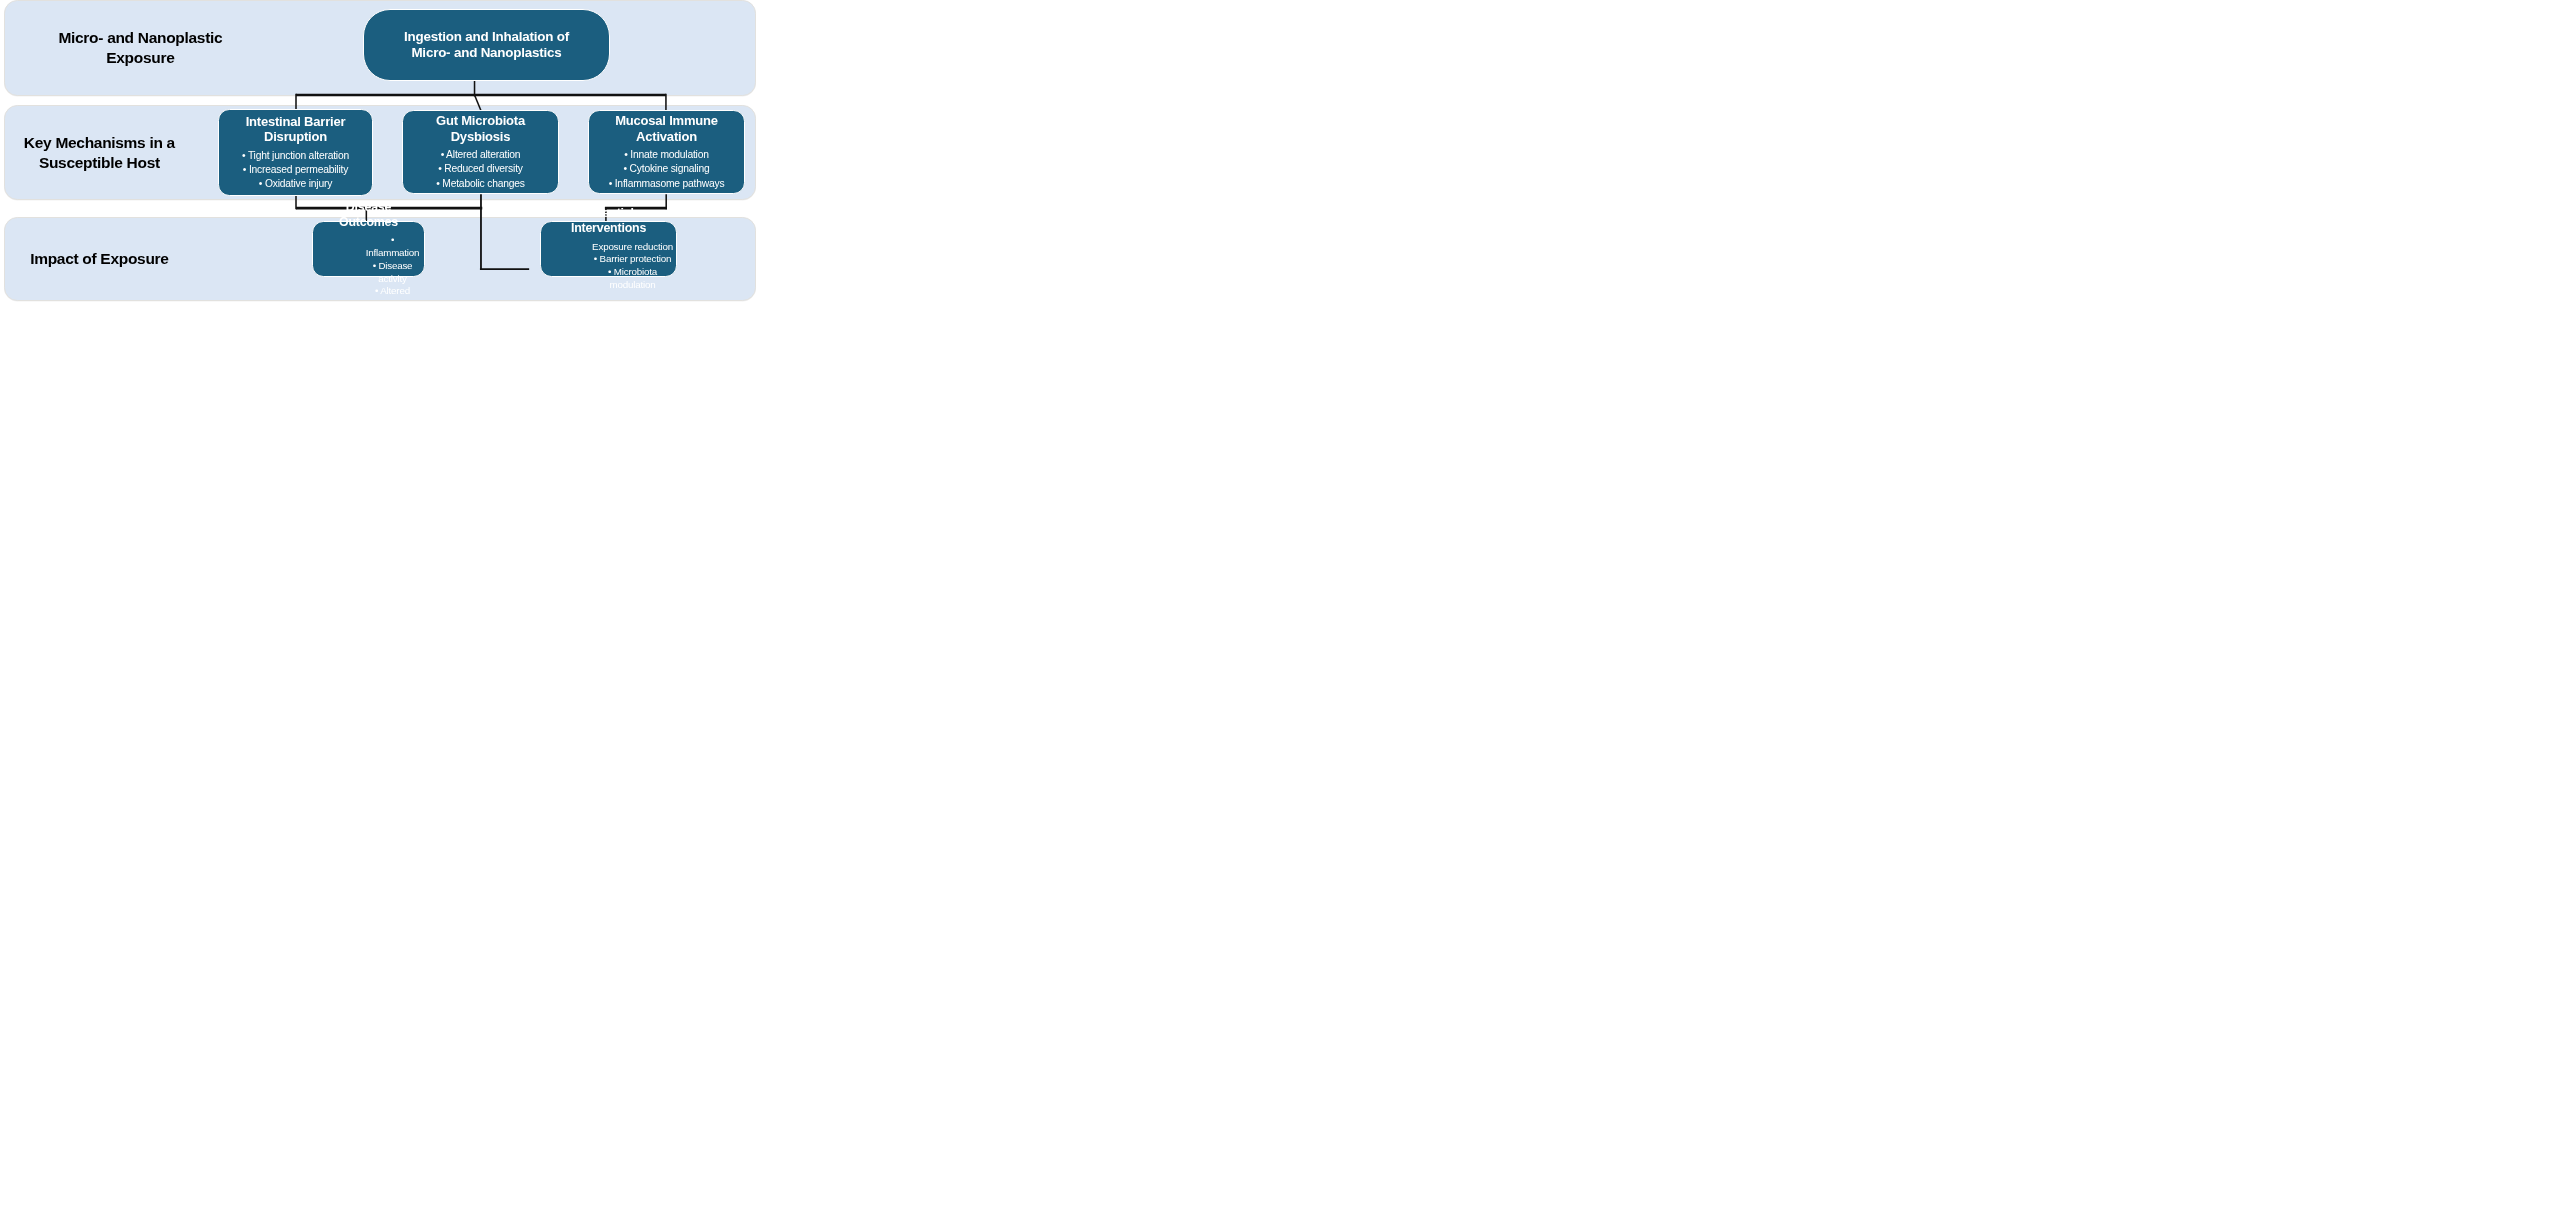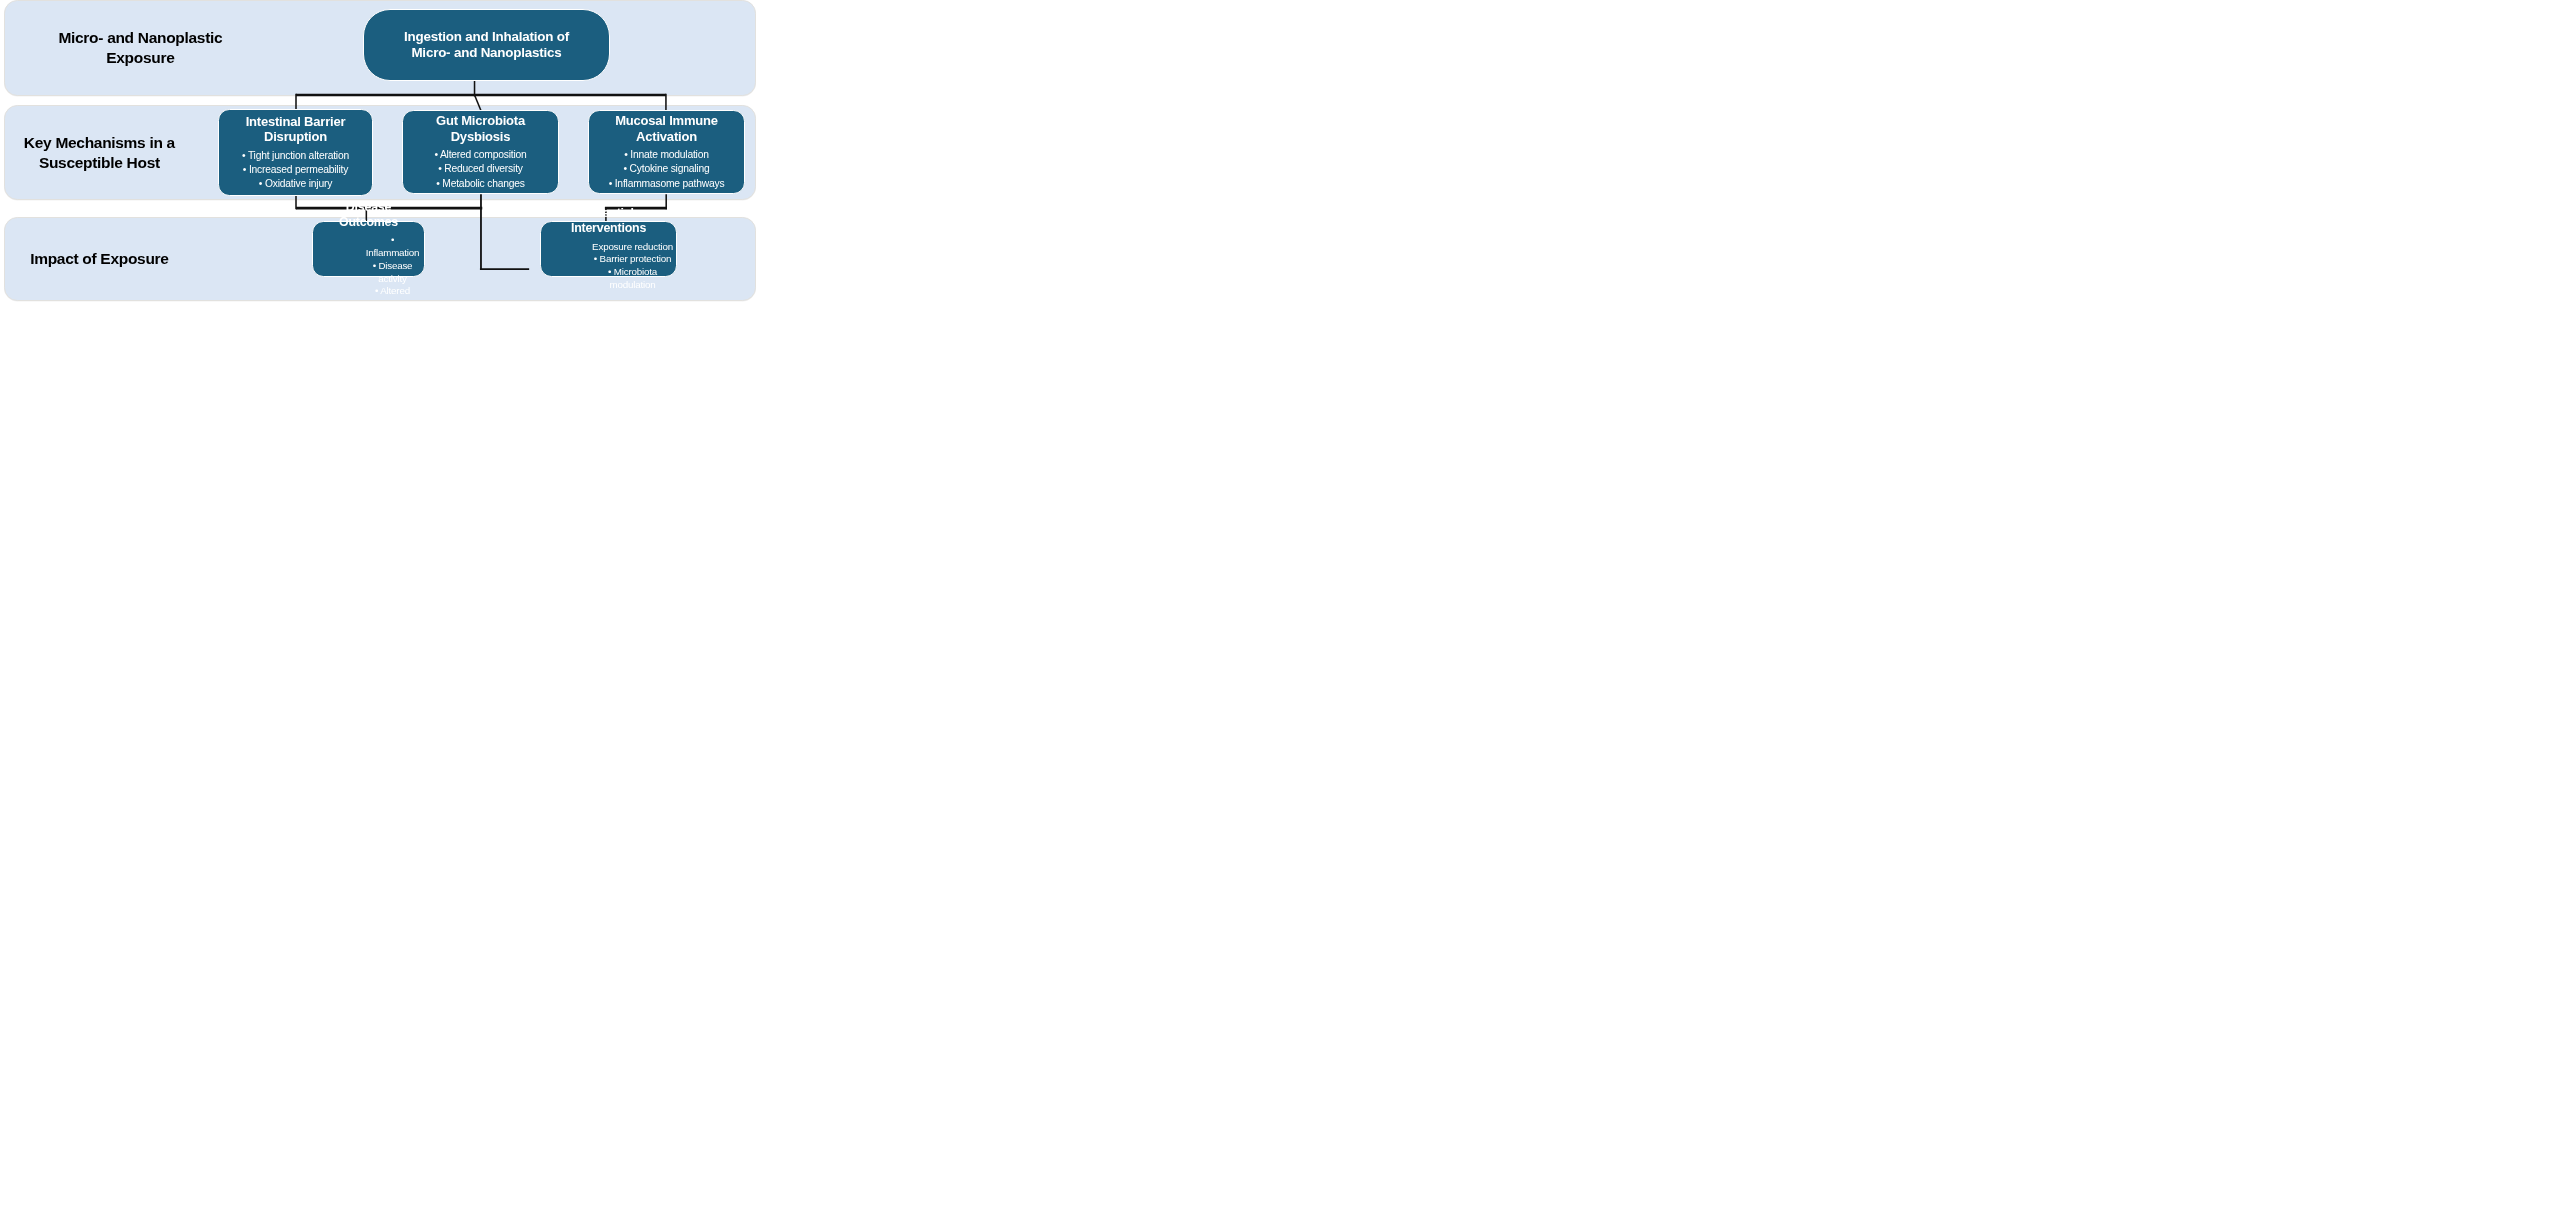--- a/index.html
+++ b/index.html
@@ -116,21 +116,21 @@
       <div>• Tight junction alteration</div>
       <div>• Increased permeability</div>
       <div>• Oxidative injury</div>
     </div>
   </div>
 
   <div class="node" id="node-dysbiosis">
     <div class="node-title">Gut Microbiota
 Dysbiosis</div>
     <div class="node-items">
-      <div>• Altered composition</div>
+      <div>• Altered alteration</div>
       <div>• Reduced diversity</div>
       <div>• Metabolic changes</div>
     </div>
   </div>
 
   <div class="node" id="node-immune">
     <div class="node-title">Mucosal Immune
 Activation</div>
     <div class="node-items">
       <div>• Innate modulation</div>

